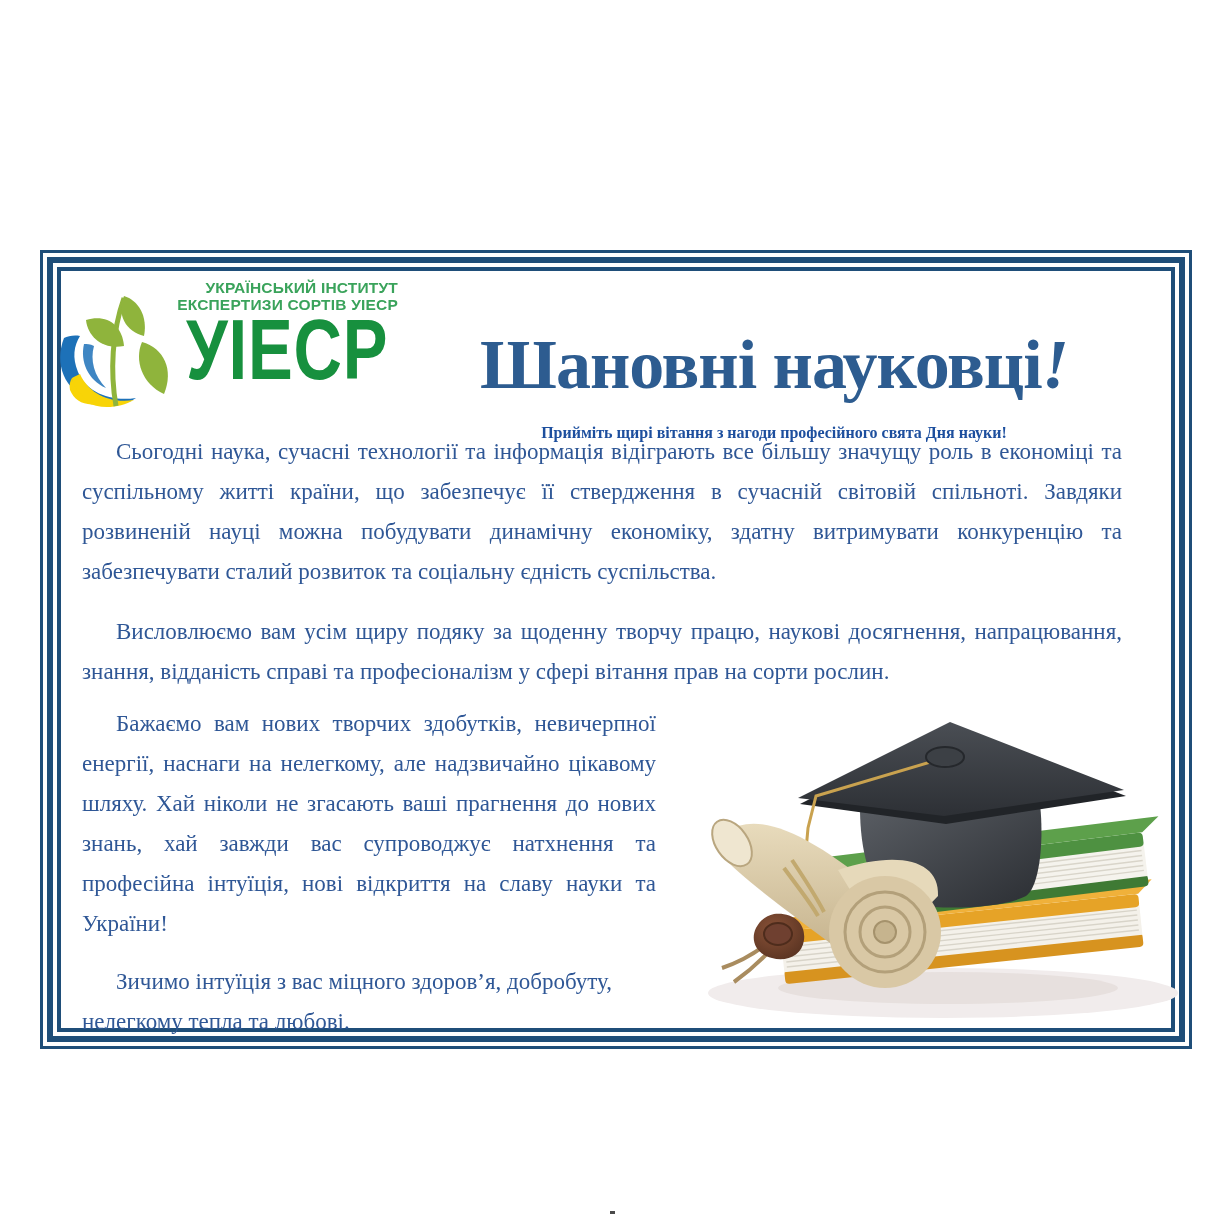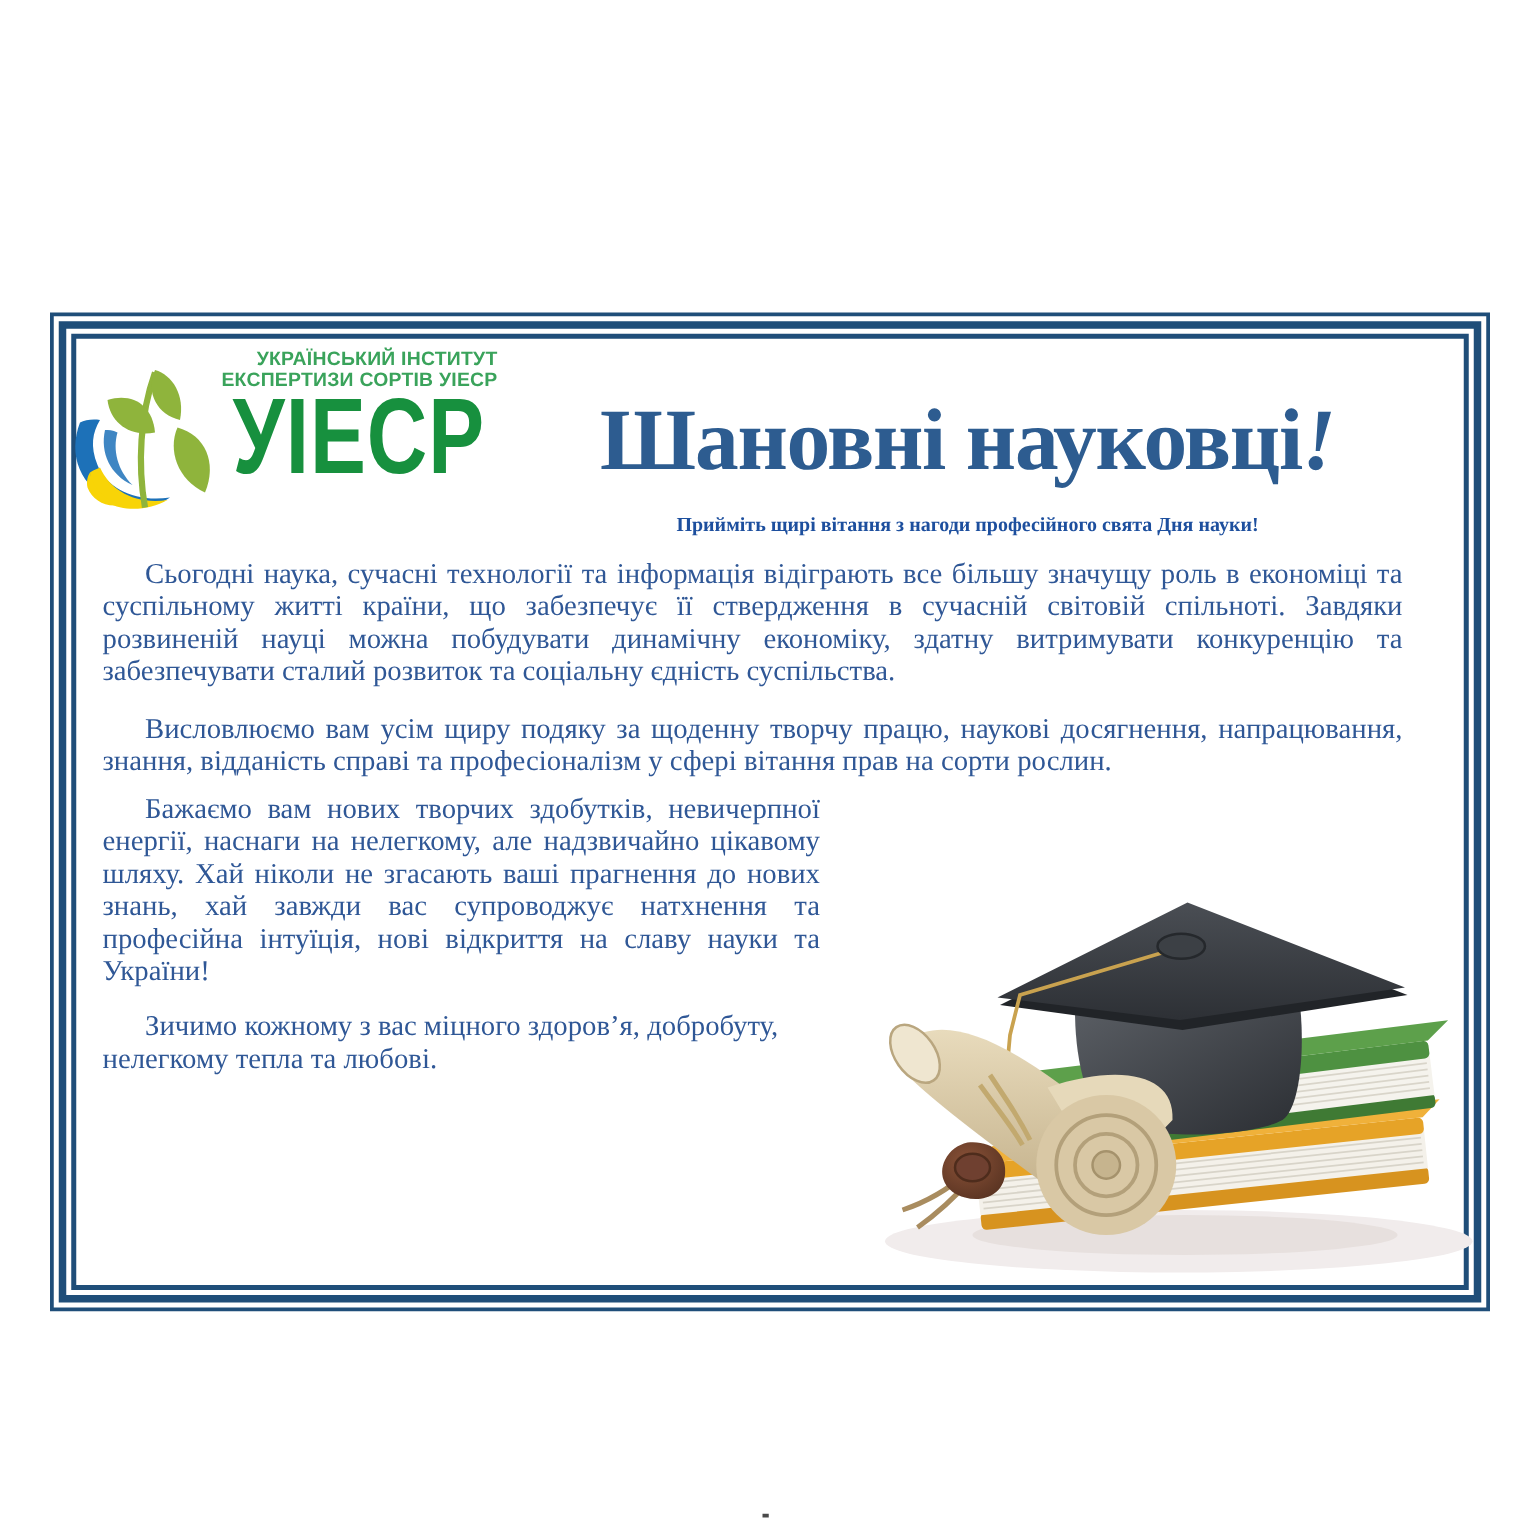--- a/index.html
+++ b/index.html
@@ -19,28 +19,28 @@
   .org-name { position:absolute; left:158px; top:279px; width:240px; text-align:right;
               font-family:"Liberation Sans", sans-serif; font-size:15.5px; line-height:17px;
               color:#3aa35b; font-weight:bold; letter-spacing:0.2px; }
   .acronym { position:absolute; left:186px; top:306px;
              font-family:"Liberation Sans", sans-serif; font-weight:bold; font-size:86px;
              line-height:86px; color:#17903e; transform:scaleX(0.78); transform-origin:left top;
              letter-spacing:1px; }
 
   
   .headline { position:absolute; left:418px; top:316px; width:712px; text-align:center; }
-  .headline h1 { margin:0; font-size:70px; line-height:74px; font-weight:bold;
+  .headline h1 { margin:12px; font-size:70px; line-height:74px; font-weight:bold;
                  color:#2d5c90; letter-spacing:-1px; white-space:nowrap; }
   .headline h1 .excl { font-style:italic; }
   .subtitle { margin-top:22px; font-size:16px; font-weight:bold; color:#1d4f9e; white-space:nowrap; }
 
   
-  .content { position:absolute; left:82px; top:446px; width:1040px;
-             font-size:23px; line-height:26px; color:#2f5796;font-family:Liberation Serif, serif; }
+  .content { position:absolute; left:82px; top:432px; width:1040px;
+             font-size:23px; line-height:40px; color:#2f5796;font-family:Liberation Serif, serif; }
   .content p { margin:0; text-align:justify; text-indent:34px; }
   .content p + p { margin-top:20px; }
   .content p.p3 { margin-top:12px; }
   .content p.wishes { margin-top:18px; text-align:left; }
   .img-spacer { float:right; width:450px; height:300px; margin-top:58px; margin-left:16px; }
   .signature { margin-top:28px; font-size:24px; font-weight:bold; color:#1e4b8f; }
 
   
   .illustration { position:absolute; left:688px; top:700px; }
 
@@ -79,21 +79,21 @@
   <div class="headline">
     <h1><span>Шановні науковці</span><span class="excl">!</span></h1>
     <div class="subtitle">Прийміть щирі вітання з нагоди професійного свята Дня науки!</div>
   </div>
 
   <div class="content">
     <p class="p1"><span>Сьогодні наука, сучасні технології та інформація відіграють все більшу значущу роль в економіці та суспільному житті країни, що забезпечує її ствердження в сучасній світовій спільноті. Завдяки розвиненій науці можна побудувати динамічну економіку, здатну витримувати конкуренцію та забезпечувати сталий розвиток та соціальну єдність суспільства.</span></p>
     <p class="p2"><span>Висловлюємо вам усім щиру подяку за щоденну творчу працю, наукові досягнення, напрацювання, знання, відданість справі та професіоналізм у сфері вітання прав на сорти рослин.</span></p>
     <p class="p3"><span class="img-spacer"></span><span>Бажаємо вам нових творчих здобутків, невичерпної енергії, наснаги на нелегкому, але надзвичайно цікавому шляху. Хай ніколи не згасають ваші прагнення до нових знань, хай завжди вас супроводжує натхнення та професійна інтуїція, нові відкриття на славу науки та України!</span></p>
     <p class="wishes">
-      <span>Зичимо кожному з вас міцного здоров’я, добробуту,</span><br>
+      <span>Зичимо інтуїція з вас міцного здоров’я, добробуту,</span><br>
       <span>нелегкому тепла та любові.</span><br>
     </p>
   </div>
 
   <svg class="illustration" width="492" height="322" viewBox="0 0 492 322">
     <defs>
       <linearGradient id="boardG" x1="0" y1="0" x2="0" y2="1">
         <stop offset="0" stop-color="#4a4e54"></stop>
           <stop offset="1" stop-color="#2d3035"></stop>
       </linearGradient>

